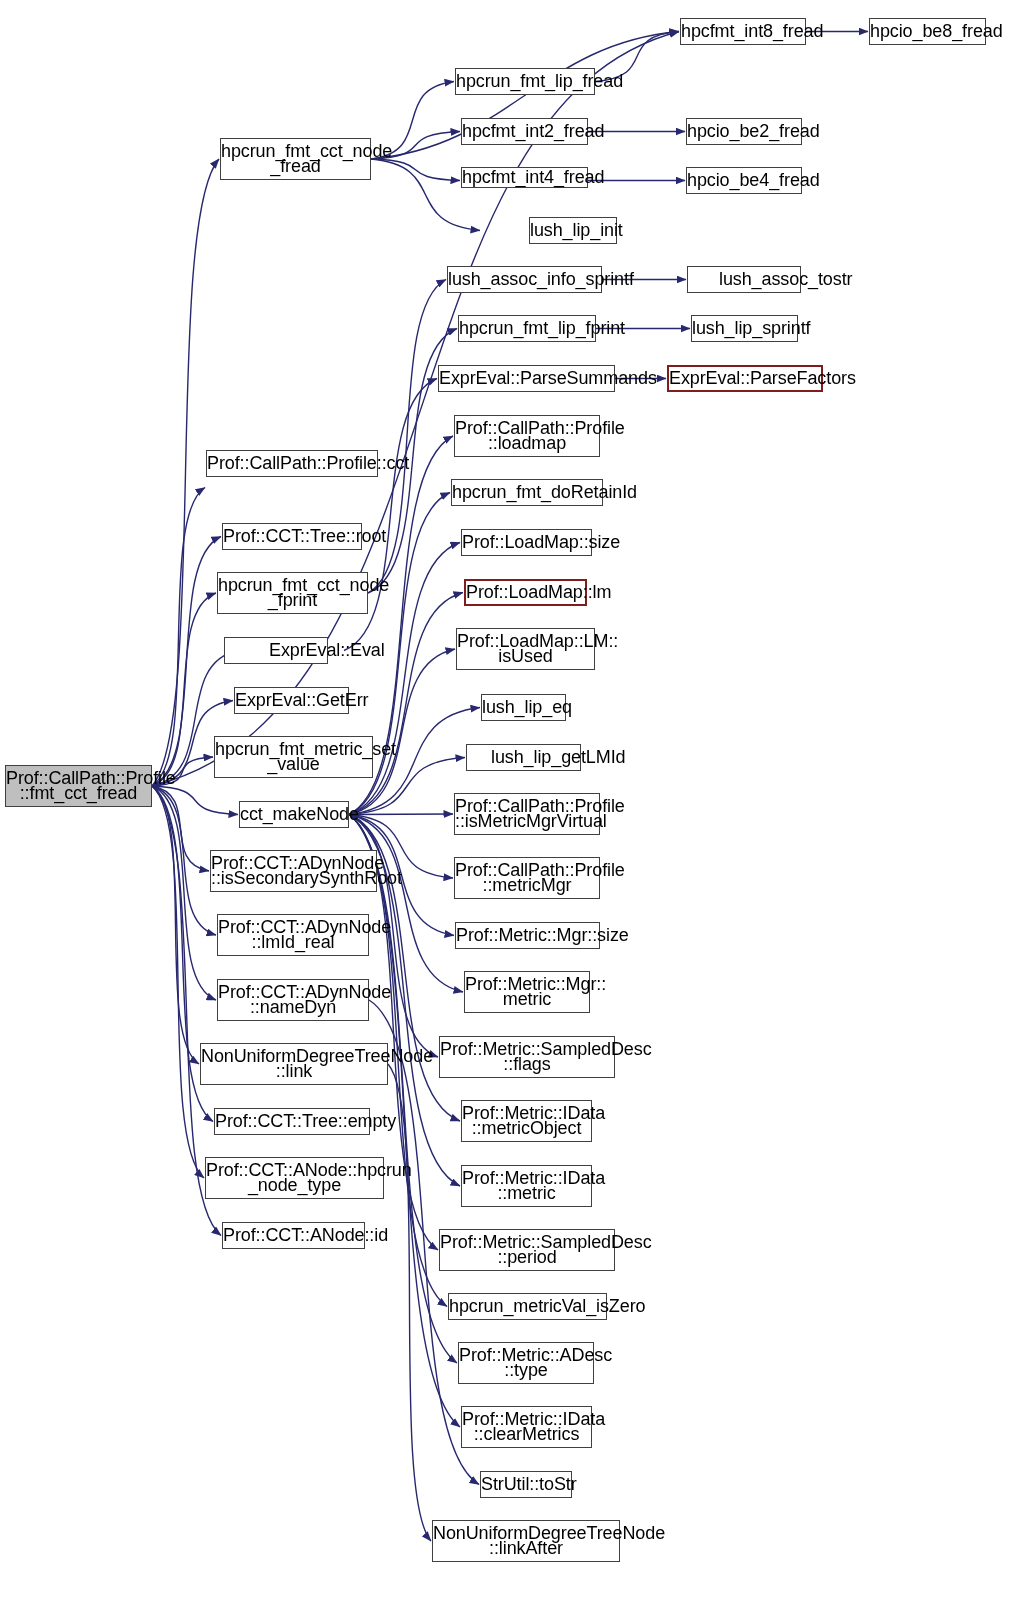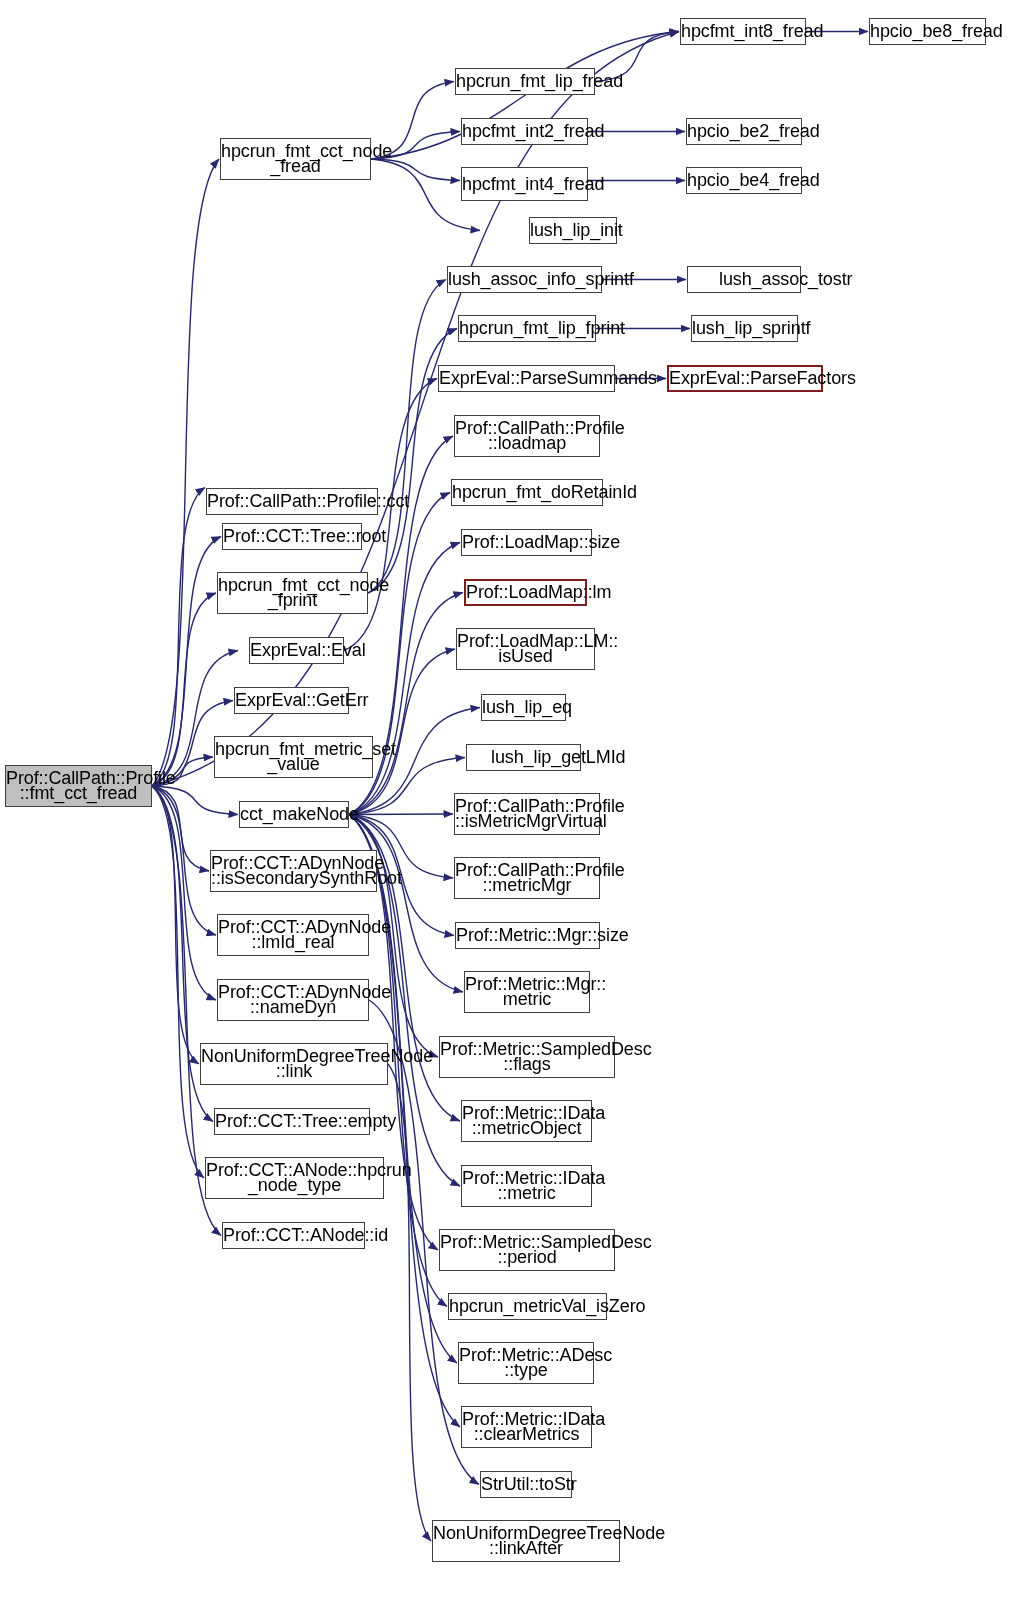--- a/index.html
+++ b/index.html
@@ -118,21 +118,21 @@
   <div id="node-layer">
       <div class="node root" style="left: 5px; top: 765px; width: 147px; height: 42px;"><span>Prof::CallPath::Profile
 ::fmt_cct_fread</span></div>
       <div class="node" style="left: 220px; top: 138px; width: 151px; height: 42px;"><span>hpcrun_fmt_cct_node
 _fread</span></div>
       <div class="node" style="left: 680px; top: 18px; width: 126px; height: 27px;"><span>hpcfmt_int8_fread</span></div>
       <div class="node" style="left: 869px; top: 18px; width: 117px; height: 27px;"><span>hpcio_be8_fread</span></div>
       <div class="node" style="left: 455px; top: 68px; width: 140px; height: 27px;"><span>hpcrun_fmt_lip_fread</span></div>
       <div class="node" style="left: 461px; top: 118px; width: 127px; height: 27px;"><span>hpcfmt_int2_fread</span></div>
       <div class="node" style="left: 686px; top: 118px; width: 116px; height: 27px;"><span>hpcio_be2_fread</span></div>
-      <div class="node" style="left: 461px; top: 167px; width: 127px; height: 34px;"><span>hpcfmt_int4_fread</span></div>
+      <div class="node" style="left: 461px; top: 167px; width: 127px; height: 21px;"><span>hpcfmt_int4_fread</span></div>
       <div class="node" style="left: 686px; top: 167px; width: 116px; height: 27px;"><span>hpcio_be4_fread</span></div>
       <div class="node" style="left: 481px; top: 217px; width: 88px; height: 27px; margin-left: 48px;"><span>lush_lip_init</span></div>
       <div class="node" style="left: 447px; top: 266px; width: 155px; height: 27px;"><span>lush_assoc_info_sprintf</span></div>
       <div class="node" style="left: 687px; top: 266px; width: 114px; height: 27px; padding-left: 31px;"><span>lush_assoc_tostr</span></div>
       <div class="node" style="left: 458px; top: 315px; width: 138px; height: 27px;"><span>hpcrun_fmt_lip_fprint</span></div>
       <div class="node" style="left: 691px; top: 315px; width: 107px; height: 27px;"><span>lush_lip_sprintf</span></div>
       <div class="node" style="left: 438px; top: 365px; width: 177px; height: 27px;"><span>ExprEval::ParseSummands</span></div>
       <div class="node red" style="left: 667px; top: 365px; width: 156px; height: 27px;"><span>ExprEval::ParseFactors</span></div>
       <div class="node" style="left: 454px; top: 415px; width: 146px; height: 42px;"><span>Prof::CallPath::Profile
 ::loadmap</span></div>
@@ -159,25 +159,25 @@
       <div class="node" style="left: 439px; top: 1229px; width: 176px; height: 42px;"><span>Prof::Metric::SampledDesc
 ::period</span></div>
       <div class="node" style="left: 448px; top: 1293px; width: 159px; height: 27px;"><span>hpcrun_metricVal_isZero</span></div>
       <div class="node" style="left: 458px; top: 1342px; width: 136px; height: 42px;"><span>Prof::Metric::ADesc
 ::type</span></div>
       <div class="node" style="left: 461px; top: 1406px; width: 131px; height: 42px;"><span>Prof::Metric::IData
 ::clearMetrics</span></div>
       <div class="node" style="left: 480px; top: 1471px; width: 92px; height: 27px;"><span>StrUtil::toStr</span></div>
       <div class="node" style="left: 432px; top: 1520px; width: 188px; height: 42px;"><span>NonUniformDegreeTreeNode
 ::linkAfter</span></div>
-      <div class="node" style="left: 206px; top: 488px; width: 172px; height: 27px; text-align: center;"><span>Prof::CallPath::Profile::cct</span></div>
+      <div class="node" style="left: 206px; top: 450px; width: 172px; height: 27px; text-align: center;"><span>Prof::CallPath::Profile::cct</span></div>
       <div class="node" style="left: 222px; top: 523px; width: 140px; height: 27px;"><span>Prof::CCT::Tree::root</span></div>
       <div class="node" style="left: 217px; top: 572px; width: 151px; height: 42px;"><span>hpcrun_fmt_cct_node
 _fprint</span></div>
-      <div class="node" style="left: 249px; top: 637px; width: 95px; height: 27px;"><span>ExprEval::Eval</span></div>
+      <div class="node" style="left: 224px; top: 637px; width: 104px; height: 27px; padding-left: 44px;"><span>ExprEval::Eval</span></div>
       <div class="node" style="left: 234px; top: 687px; width: 115px; height: 27px;"><span>ExprEval::GetErr</span></div>
       <div class="node" style="left: 214px; top: 736px; width: 159px; height: 42px;"><span>hpcrun_fmt_metric_set
 _value</span></div>
       <div class="node" style="left: 239px; top: 801px; width: 110px; height: 27px;"><span>cct_makeNode</span></div>
       <div class="node" style="left: 210px; top: 850px; width: 167px; height: 42px;"><span>Prof::CCT::ADynNode
 ::isSecondarySynthRoot</span></div>
       <div class="node" style="left: 217px; top: 914px; width: 152px; height: 42px;"><span>Prof::CCT::ADynNode
 ::lmId_real</span></div>
       <div class="node" style="left: 217px; top: 979px; width: 152px; height: 42px;"><span>Prof::CCT::ADynNode
 ::nameDyn</span></div>

